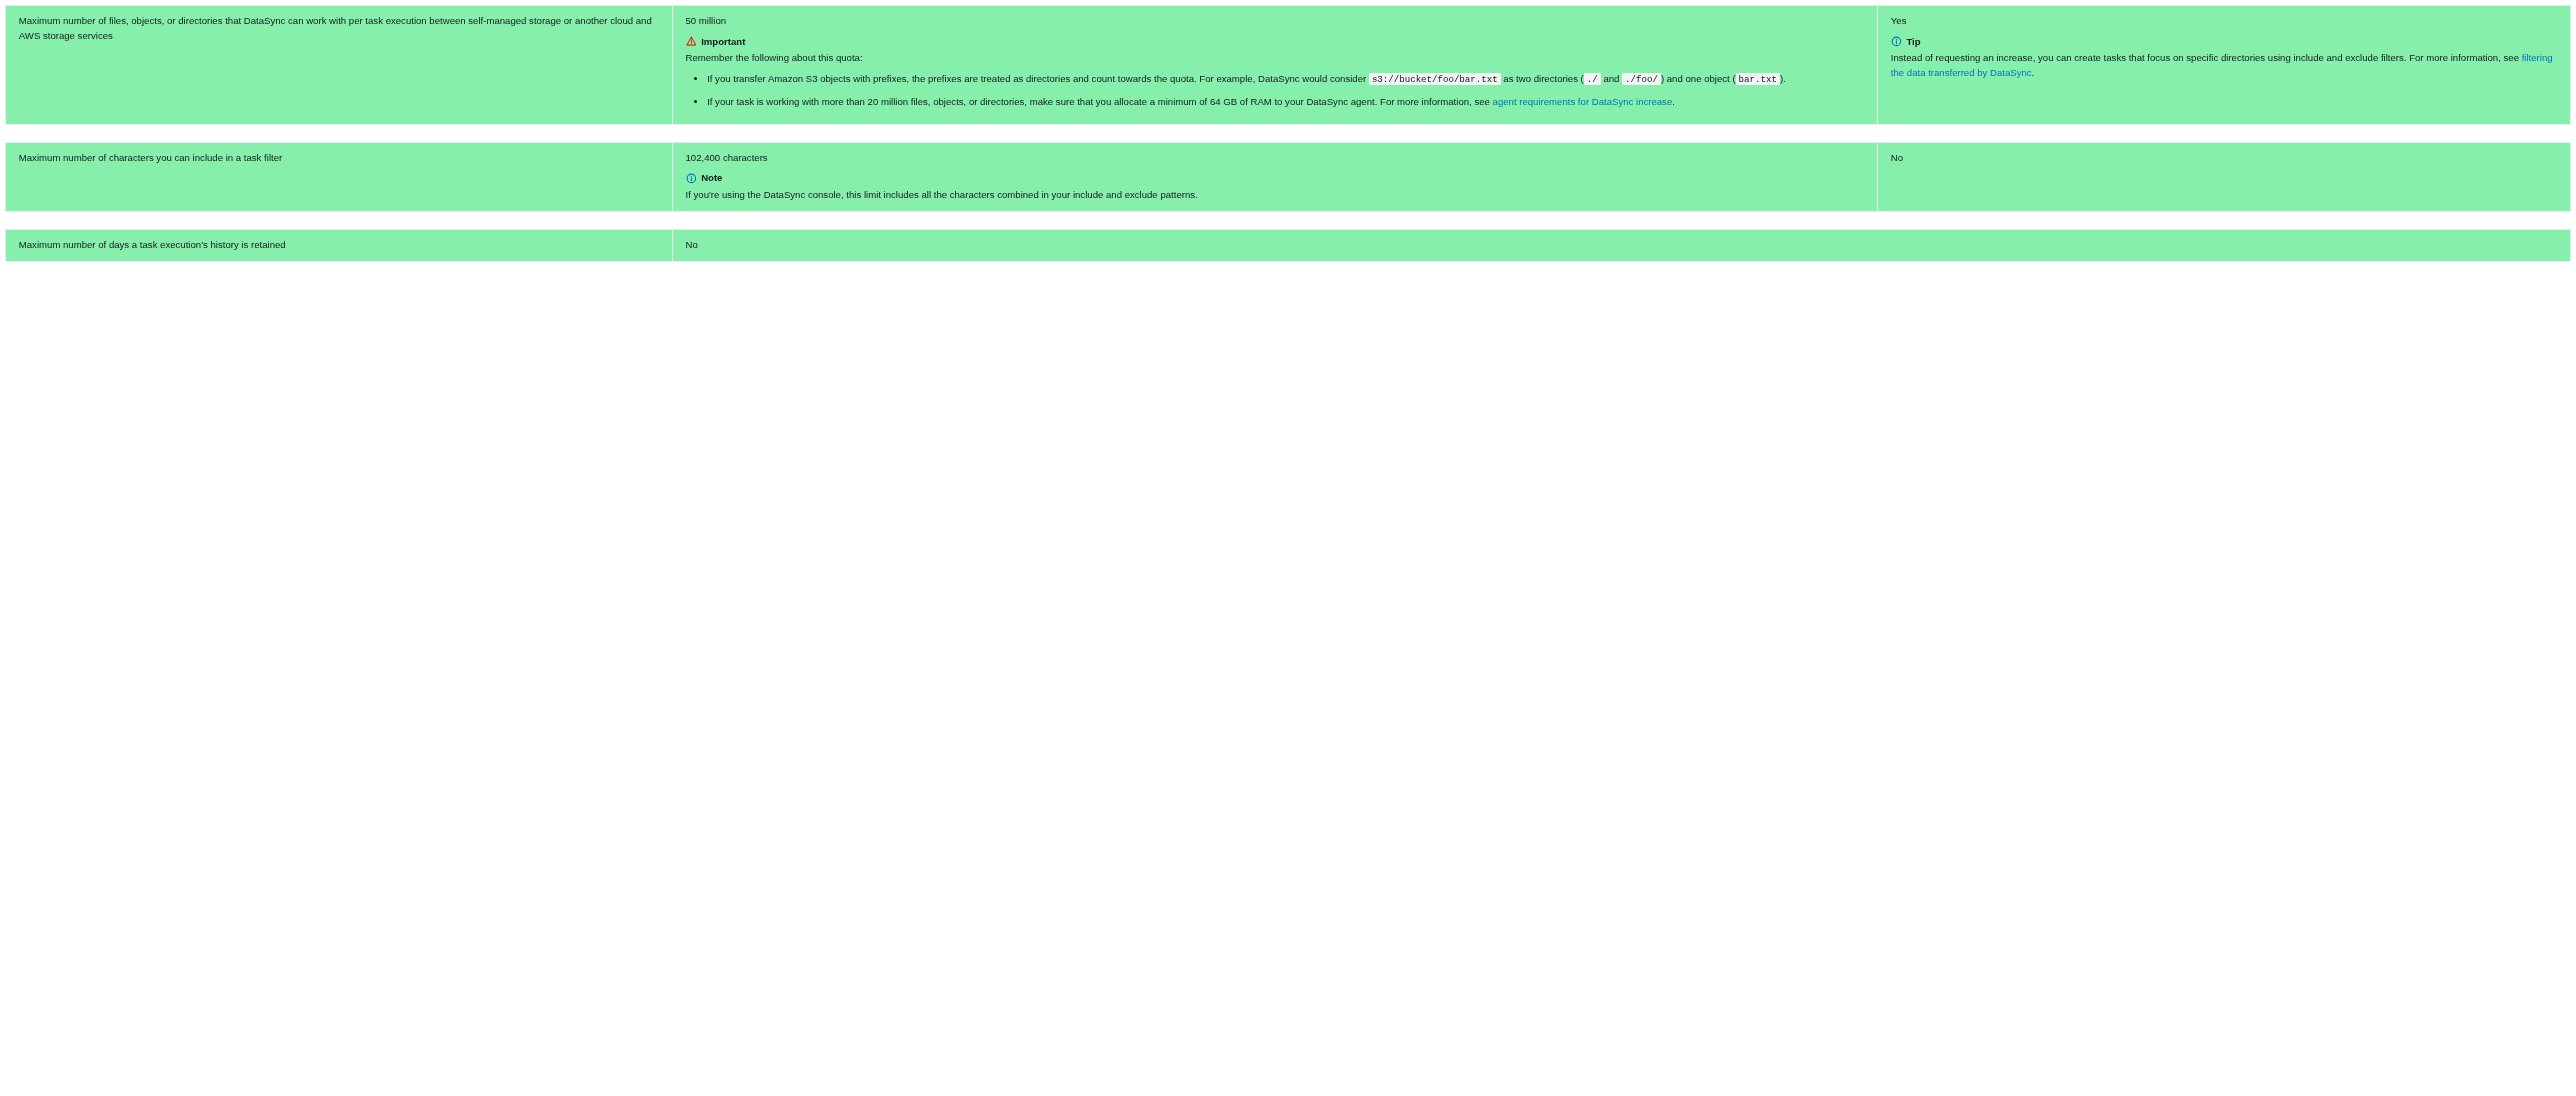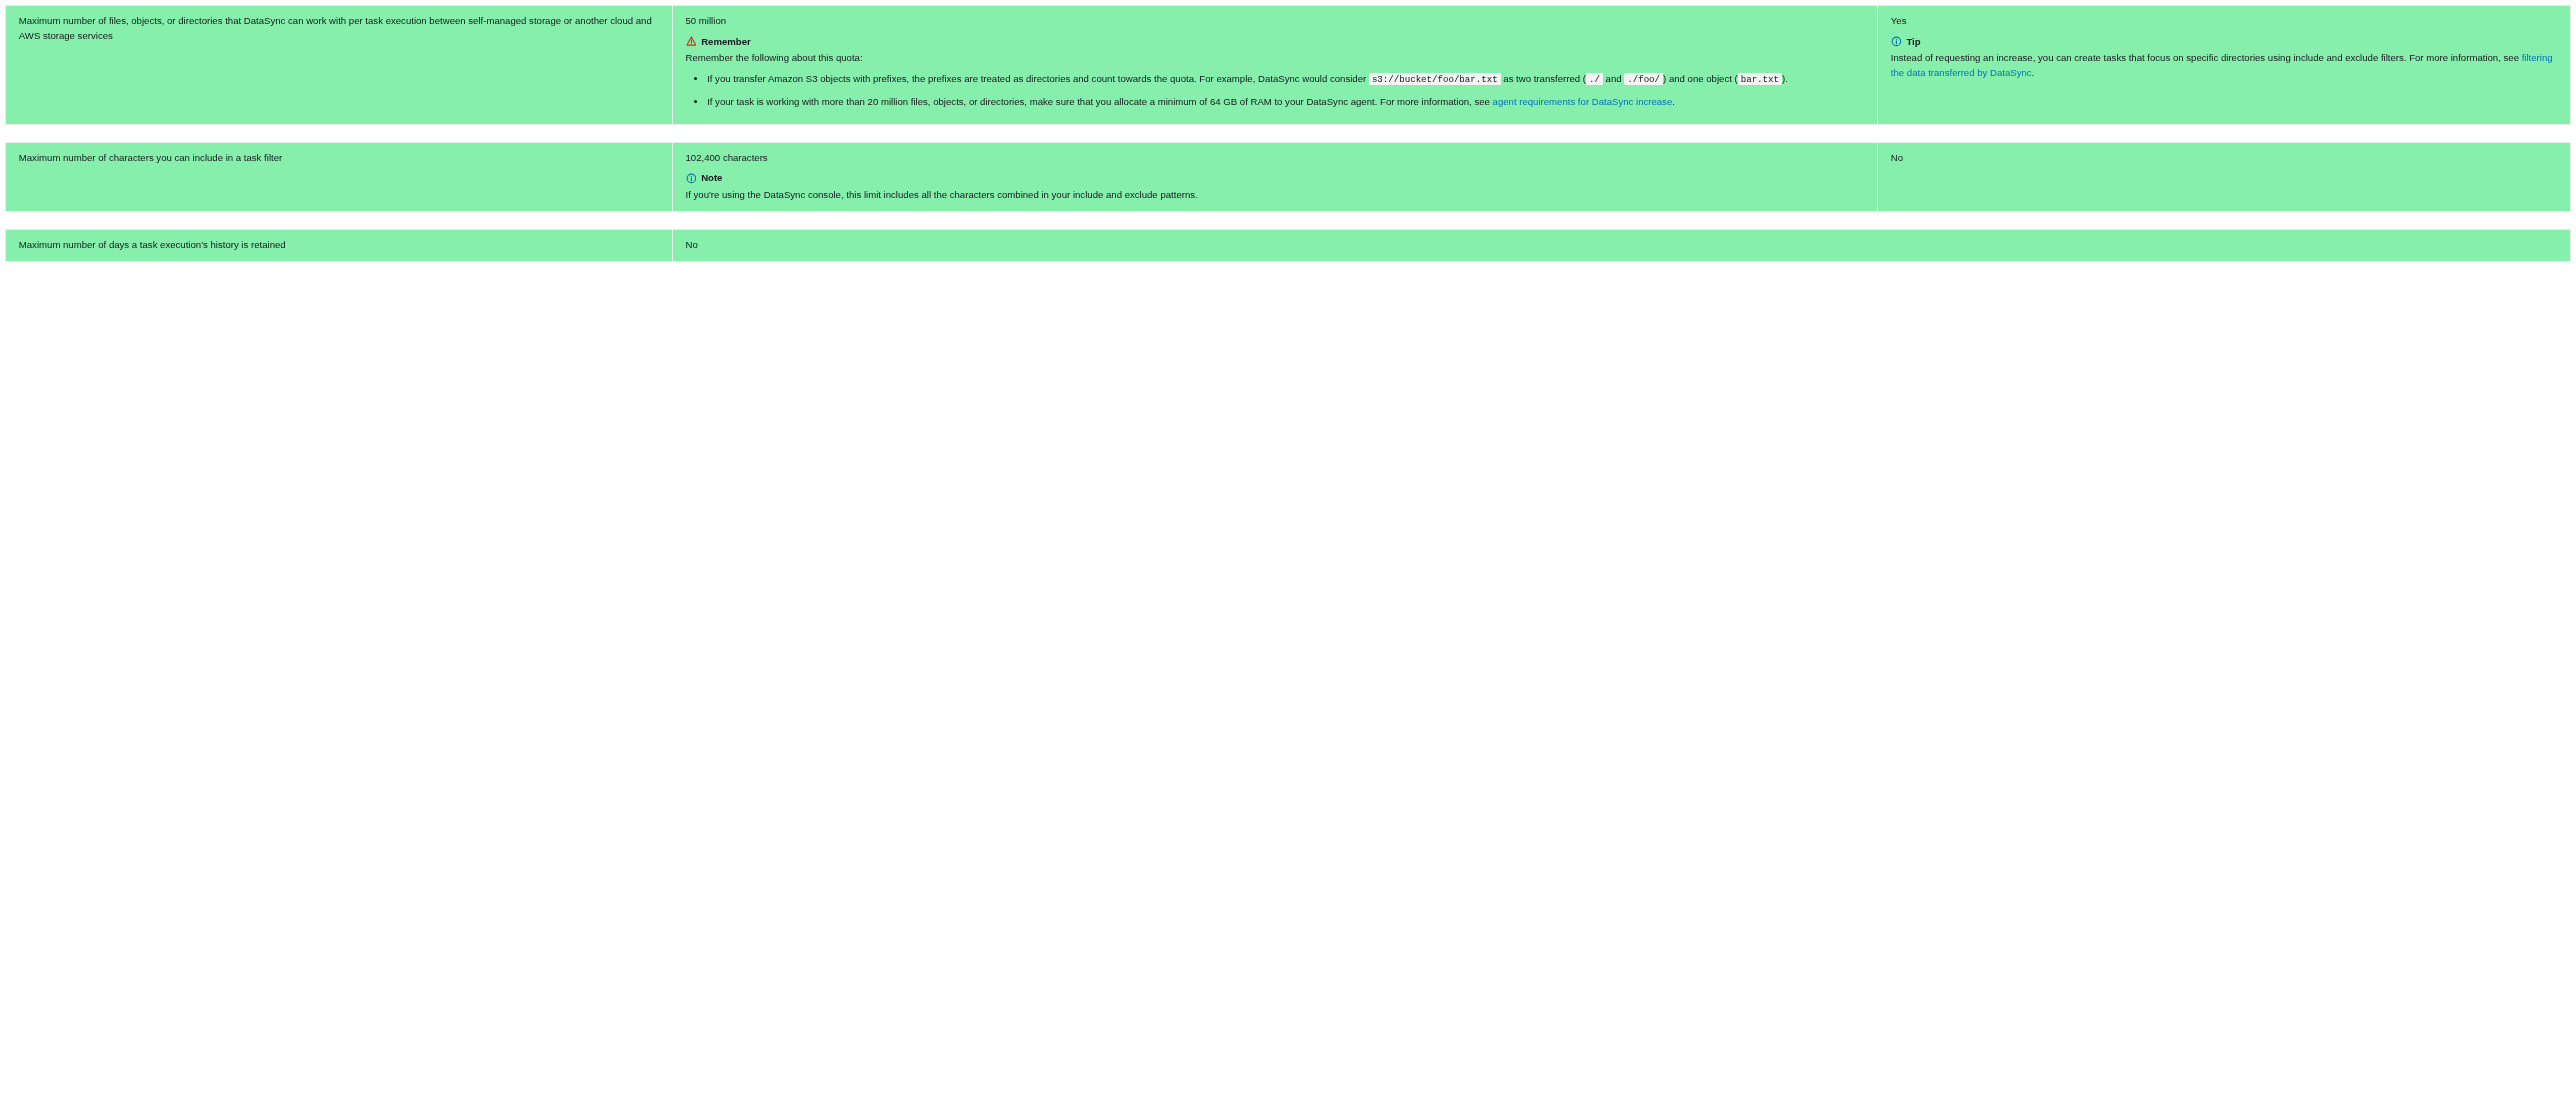--- a/index.html
+++ b/index.html
@@ -67,27 +67,27 @@
 
       <div class="callout">
         <div class="callout-header">
           <span class="icon">
             <svg width="10.8" height="10.8" viewBox="0 0 16 16" fill="none">
               <path d="M8 1.5 L14.5 13.5 H1.5 Z" stroke="#d13212" stroke-width="1.6" stroke-linejoin="round"></path>
               <line x1="8" y1="6" x2="8" y2="9.5" stroke="#d13212" stroke-width="1.6" stroke-linecap="round"></line>
               <circle cx="8" cy="11.6" r="0.9" fill="#d13212"></circle>
             </svg>
           </span>
-          <span>Remember</span>
+          <span>Important</span>
         </div>
         <div class="callout-body">
           <span>Remember the following about this quota:</span>
           <ul>
             <li>
-              <span>If you transfer Amazon S3 objects with prefixes, the prefixes are treated as directories and count towards the quota. For example, DataSync would consider </span><code>s3://bucket/foo/bar.txt</code><span> as two transferred (</span><code>./</code><span> and </span><code>./foo/</code><span>) and one object (</span><code>bar.txt</code><span>).</span>
+              <span>If you transfer Amazon S3 objects with prefixes, the prefixes are treated as directories and count towards the quota. For example, DataSync would consider </span><code>s3://bucket/foo/bar.txt</code><span> as two directories (</span><code>./</code><span> and </span><code>./foo/</code><span>) and one object (</span><code>bar.txt</code><span>).</span>
             </li>
             <li>
               <span>If your task is working with more than 20 million files, objects, or directories, make sure that you allocate a minimum of 64 GB of RAM to your DataSync agent. For more information, see </span><a href="#">agent requirements for DataSync increase</a><span>.</span>
             </li>
           </ul>
         </div>
       </div>
     </div>
 
     <div class="col col-adj">

